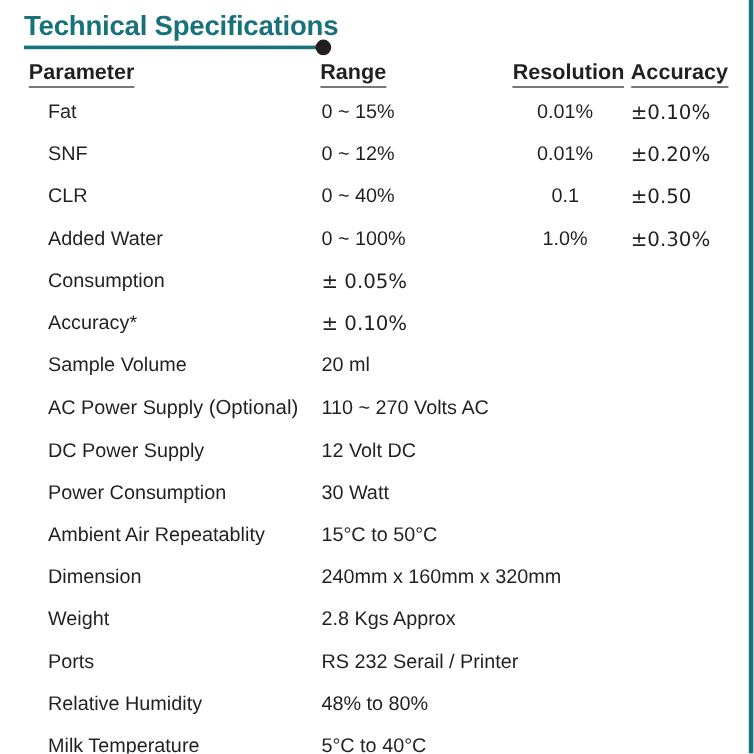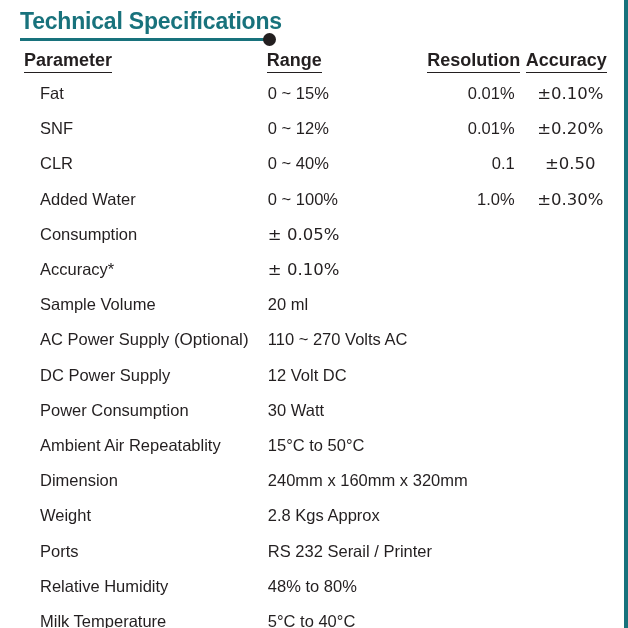--- a/index.html
+++ b/index.html
@@ -83,22 +83,22 @@
     padding: 0 0 3px 0;
     color: #231f20;
   }
   table.spec thead th span.hdr {
     border-bottom: 1.5px solid #231f20;
     padding-bottom: 1px;
     display: inline-block;
   }
   th.h-param span.hdr { margin-left: 6px; }
   th.h-range, td.v-range { text-align: left; }
-  th.h-res, td.v-res { text-align: right; }
-  th.h-acc, td.v-acc { text-align: center; }
+  th.h-res, td.v-res { text-align: center; }
+  th.h-acc, td.v-acc { text-align: left; }
   th.h-res span.hdr { margin-left: 22px; }
   th.h-acc span.hdr { margin-left: 10px; }
 
   table.spec tbody td {
     font-size: 16.5px;
     line-height: 33.2px;
     height: 33.2px;
     color: #231f20;
     vertical-align: middle;
     white-space: nowrap;

